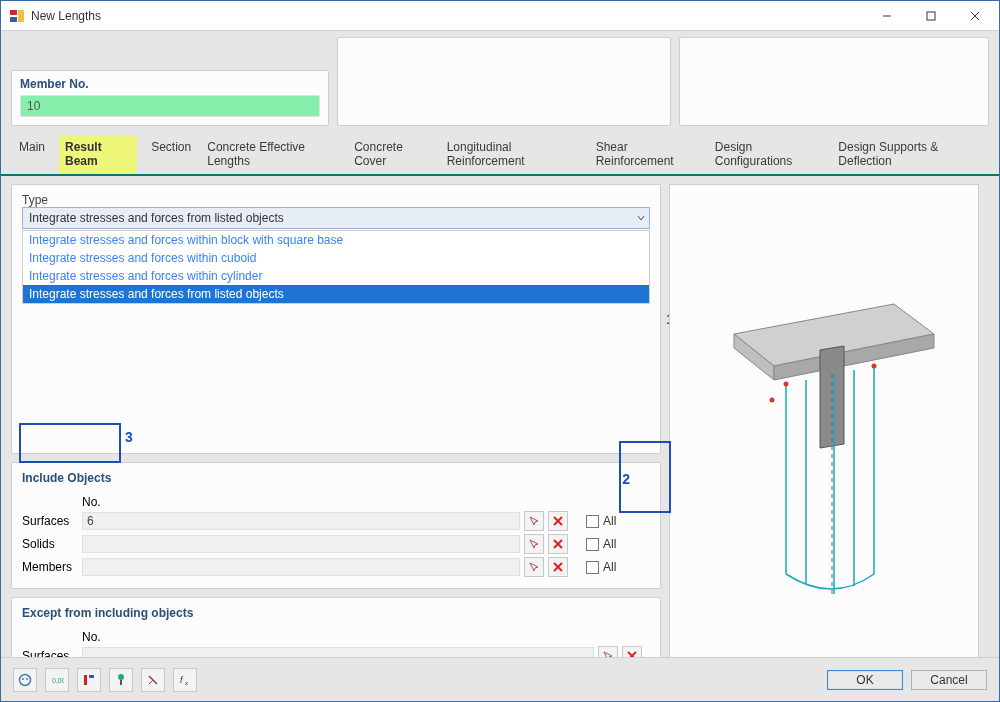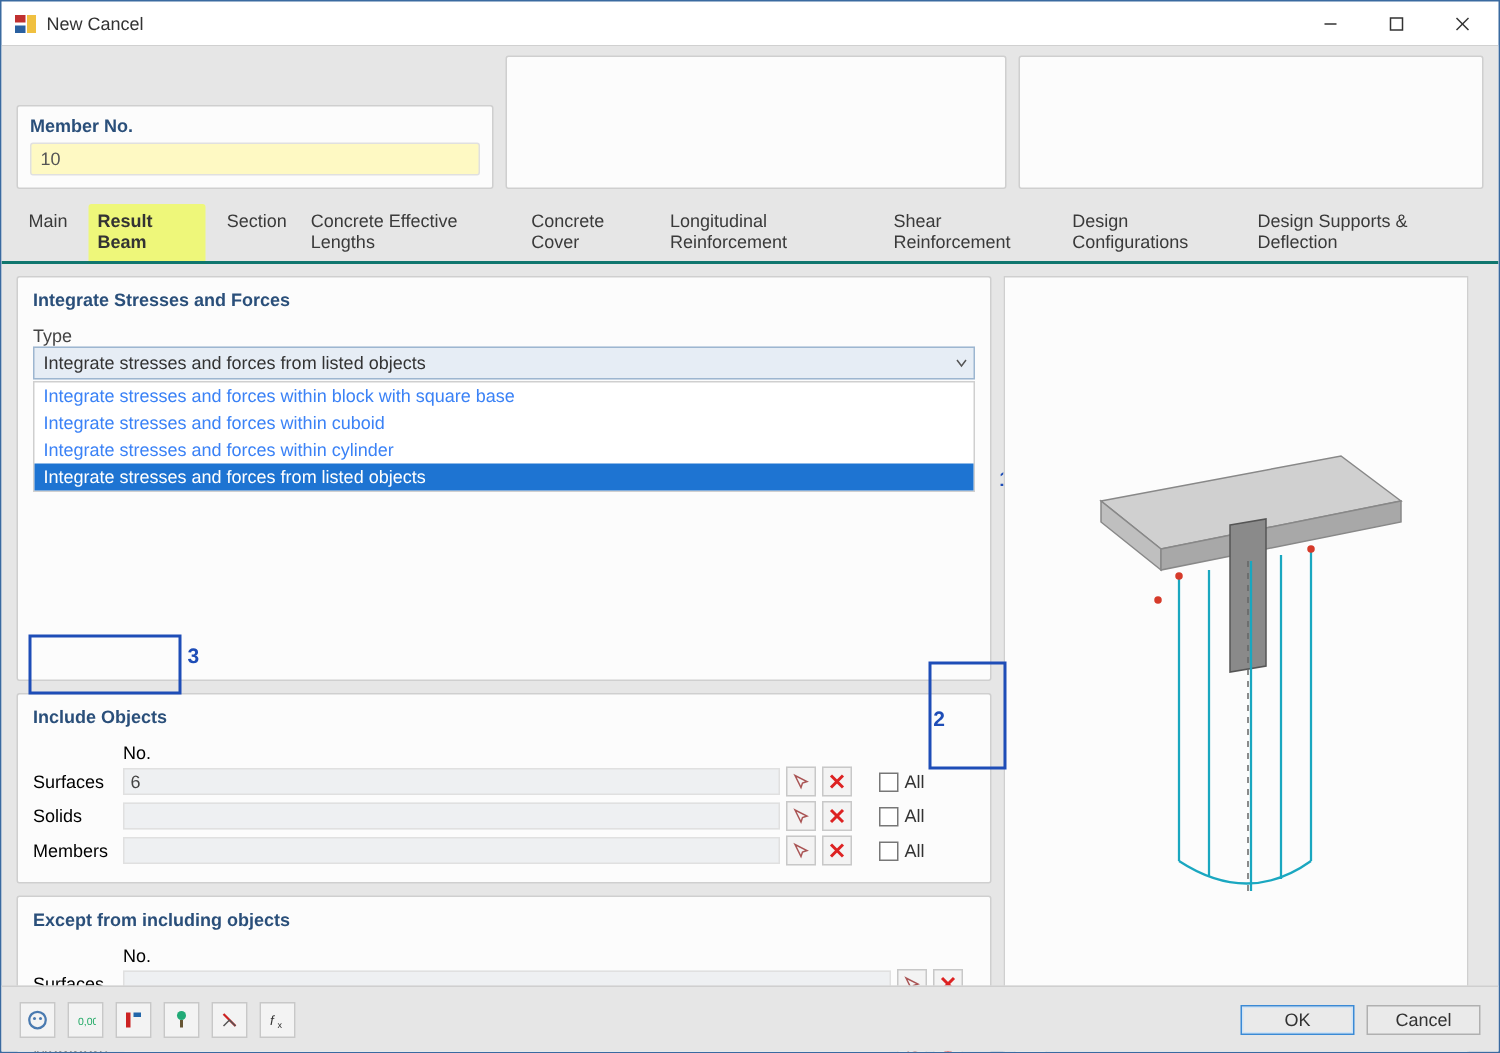--- a/index.html
+++ b/index.html
@@ -6,21 +6,21 @@
   body { background: #fff; width: 1000px; height: 702px; border: 1px solid #3a6aa0; position: relative; }
   .titlebar { height: 30px; display: flex; align-items: center; padding: 0 2px 0 8px; border-bottom: 1px solid #d0d0d0; }
   .titlebar .icon { width: 16px; height: 16px; margin-right: 6px; }
   .titlebar .title { flex: 1; font-size: 12px; color: #333; }
   .titlebar .winbtn { width: 44px; height: 28px; display: flex; align-items: center; justify-content: center; }
   .winbtn svg { width: 10px; height: 10px; }
   .header-row { display: flex; gap: 8px; padding: 6px 10px; background: #e6e6e6; }
   .header-panel { background: #fcfcfc; border: 1px solid #cfcfcf; border-radius: 2px; padding: 6px 8px 8px; flex: 1; }
   .header-panel.first { flex: 0 0 318px; margin-top: 33px; }
   .section-label { font-size: 12px; font-weight: 600; color: #2a4f7a; margin-bottom: 4px; }
-  .input-flat { width: 100%; height: 22px; background: #fef9c3; border: 1px solid #e0e0e0; border-radius: 2px; padding: 2px 6px; font-size: 12px; color: #555; }
+  .input-flat { width: 100%; height: 22px; background: #86efac; border: 1px solid #e0e0e0; border-radius: 2px; padding: 2px 6px; font-size: 12px; color: #555; }
   .tabs { display: flex; gap: 12px; border-bottom: 2px solid #0f766e; background: #e6e6e6; padding: 4px 16px 0; font-size: 12px; }
   .tab { padding: 4px 2px 6px; color: #3a3a3a; cursor: pointer; }
   .tab.active-hl { background: #eef77a; border-radius: 2px 2px 0 0; padding: 4px 6px 6px; color: #333; font-weight: 600; }
   .content { display: flex; gap: 8px; padding: 8px 10px 6px; background: #e6e6e6; }
   .col-left { flex: 0 0 348px; display: flex; flex-direction: column; gap: 8px; }
   .col-mid { flex: 1; display: flex; flex-direction: column; gap: 8px; }
   .col-right { flex: 0 0 310px; display: flex; flex-direction: column; }
   .panel { background: #fcfcfc; border: 1px solid #cfcfcf; border-radius: 2px; padding: 8px 10px; }
   .panel-title { font-size: 12px; font-weight: 600; color: #2a4f7a; margin-bottom: 10px; }
   .field-label { font-size: 12px; color: #444; margin-bottom: 0; }
@@ -54,21 +54,21 @@
 <body>
 
 <div class="titlebar">
   <span class="icon" data-name="app-icon">
     <svg viewBox="0 0 16 16">
         <rect x="1" y="2" width="7" height="5" fill="#c03030"></rect>
         <rect x="1" y="9" width="7" height="5" fill="#2a60a0"></rect>
         <rect x="9" y="2" width="6" height="12" fill="#f0c040"></rect>
       </svg>
   </span>
-  <span class="title" data-name="window-title">New Cancel</span>
+  <span class="title" data-name="window-title">New Lengths</span>
   <div class="winbtn" data-name="minimize-button">
       <svg viewBox="0 0 10 10">
         <line x1="1" y1="5" x2="9" y2="5" stroke="#333" stroke-width="1"></line>
       </svg>
     </div>
   <div class="winbtn" data-name="maximize-button">
       <svg viewBox="0 0 10 10">
         <rect x="1" y="1" width="8" height="8" fill="none" stroke="#333" stroke-width="1"></rect>
       </svg>
     </div>
@@ -97,21 +97,20 @@
   <div class="tab" data-name="tab-concrete-cover">Concrete Cover</div>
   <div class="tab" data-name="tab-longitudinal-reinforcement">Longitudinal Reinforcement</div>
   <div class="tab" data-name="tab-shear-reinforcement">Shear Reinforcement</div>
   <div class="tab" data-name="tab-design-configurations">Design Configurations</div>
   <div class="tab" data-name="tab-design-supports-deflection">Design Supports &amp; Deflection</div>
 </div>
 
 <div class="content" style="height: 530px;">
   <div class="col-left">
     <div class="panel tall" data-name="integrate-panel" style="position:relative">
-      <div class="panel-title" data-name="integrate-title">Integrate Stresses and Forces</div>
       <div class="field-label" data-name="type-label">Type</div>
       <div class="dropdown" data-name="type-dropdown">
         <span data-name="type-dropdown-value">Integrate stresses and forces from listed objects</span>
         <span class="caret" data-name="chevron-down-icon"><svg width="8" height="8" viewBox="0 0 8 8">
               <path d="M1 2 L4 6 L7 2" fill="none" stroke="#555" stroke-width="1"></path>
             </svg></span>
       </div>
       <div class="dropdown-list" data-name="type-dropdown-list">
         <div class="opt" data-name="type-option-block-square">Integrate stresses and forces within block with square base</div>
         <div class="opt" data-name="type-option-cuboid">Integrate stresses and forces within cuboid</div>

